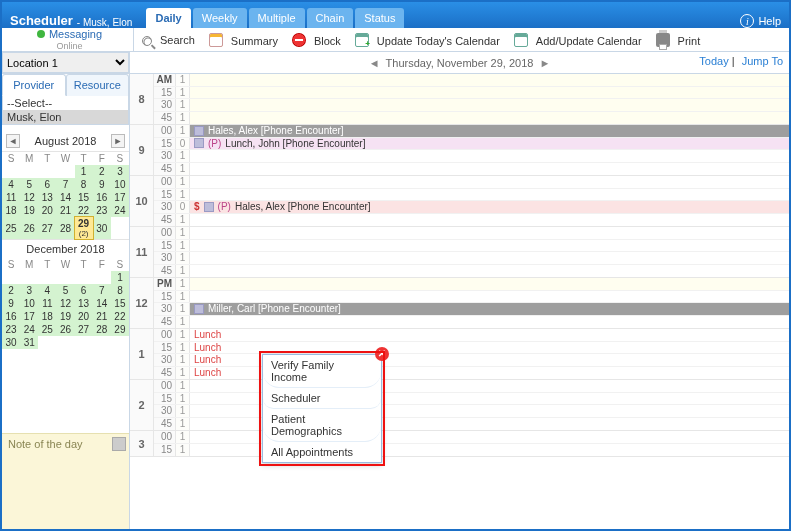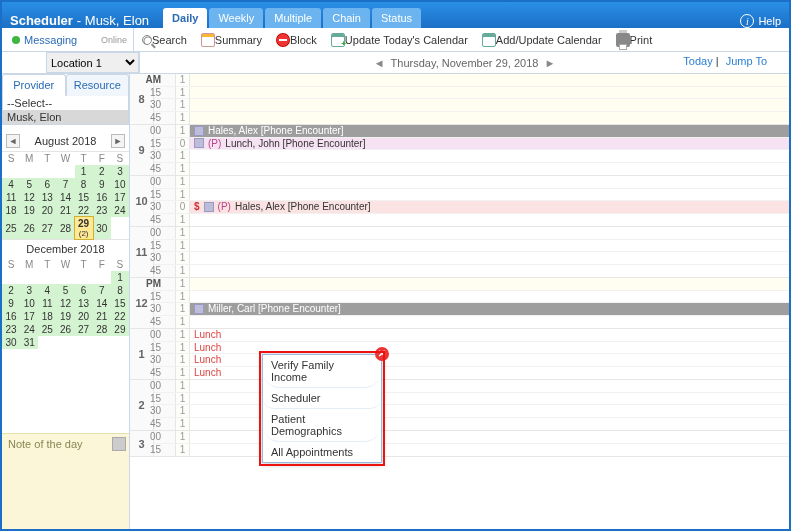--- a/index.html
+++ b/index.html
@@ -2,55 +2,55 @@
 <html><head>
 <meta charset="utf-8">
 <style>
   * { box-sizing: border-box; }
   html, body { margin:0; padding:0; font-family: Arial, Helvetica, sans-serif; font-size:11px; color:#333; }
   #app { width:791px; height:531px; border:2px solid #1b6fc6; background:#fff; position:relative; overflow:hidden; }
 
   
   .titlebar { height:26px; background:linear-gradient(#2a8fe6,#1b6fc6); color:#fff; display:flex; align-items:flex-end; padding:0 8px; }
   .titlebar .title { font-size:13px; font-weight:bold; }
-  .titlebar .sub { font-size:13px; margin-left:4px; font-weight:normal; }
+  .titlebar .sub { font-size:10px; margin-left:4px; font-weight:normal; }
   .titlebar .tabs { display:flex; margin-left:14px; gap:2px; }
   .titlebar .tab { background:#6bb4ef; color:#fff; padding:4px 9px; border-radius:3px 3px 0 0; cursor:pointer; font-size:11px; }
   .titlebar .tab.active { background:#fff; color:#2a6bb4; font-weight:bold; }
   .titlebar .spacer { flex:1; }
   .help { display:flex; align-items:center; gap:4px; color:#fff; cursor:pointer; }
   .help-icon { width:14px; height:14px; border:1.5px solid #fff; border-radius:50%; display:flex; align-items:center; justify-content:center; font-size:10px; font-style:italic; font-family:serif; }
 
   
   .toolbar { height:24px; border-bottom:1px solid #c9d7e6; display:flex; align-items:center; padding:0 4px; gap:2px; }
-  .left-toolbar { width:128px; display:flex; align-items:center; justify-content:space-between; padding:0 6px; border-right:1px solid #c9d7e6; height:100%; }
+  .left-toolbar { width:128px; display:flex; align-items:center; justify-content:space-between; padding:0 6px; border-right:1px solid #c9d7e6; height:100%;flex-direction:column; }
   .msg-dot { width:8px; height:8px; background:#3fb63f; border-radius:50%; display:inline-block; margin-right:4px; }
   .msg-label { color:#2a6bb4; cursor:pointer; }
   .online { font-size:9px; color:#999; }
-  .tb-item { display:flex; align-items:center; gap:0; padding:2px 6px; cursor:pointer; color:#333; }
+  .tb-item { display:flex; align-items:flex-end; gap:8px; padding:2px 6px; cursor:pointer; color:#333; }
   .ico { width:14px; height:14px; display:inline-block; border-radius:2px; }
   .ico-search { background:radial-gradient(circle at 5px 5px,#fff 3px,#888 4px,transparent 5px); border:1px solid #888; border-radius:50%; position:relative; width:10px; height:10px; }
   .ico-search::after { content:""; position:absolute; width:5px; height:1.5px; background:#888; transform:rotate(45deg); left:8px; top:9px; }
   .ico-summary { background:linear-gradient(#fff,#fff),#f7b733; border:1px solid #c99; box-shadow:inset 0 3px 0 #f7b733; }
   .ico-block { background:radial-gradient(circle,#e33 60%,#b00 62%); border-radius:50%; position:relative; }
   .ico-block::after { content:""; position:absolute; left:3px; right:3px; top:6px; height:2px; background:#fff; }
   .ico-cal { background:#fff; border:1px solid #6a9; box-shadow:inset 0 3px 0 #6a9; position:relative; }
   .ico-cal::after { content:"+"; position:absolute; right:-2px; bottom:-2px; color:#3a3; font-size:8px; font-weight:bold; }
   .ico-cal2 { background:#fff; border:1px solid #6a9; box-shadow:inset 0 3px 0 #6a9; }
   .ico-print { background:#888; border-radius:2px; position:relative; }
   .ico-print::before { content:""; position:absolute; top:-3px; left:3px; right:3px; height:3px; background:#ccc; }
   .ico-print::after { content:""; position:absolute; bottom:-3px; left:3px; right:3px; height:4px; background:#fff; border:1px solid #aaa; }
 
   
   .datebar { height:22px; border-bottom:1px solid #c9d7e6; display:flex; align-items:center; position:relative; }
-  .datebar .loc { width:138px; border-right:1px solid #c9d7e6; height:100%;padding-left:44px; }
+  .datebar .loc { width:128px; border-right:1px solid #c9d7e6; height:100%; }
   .datebar select { width:100%; height:100%; border:1px solid #c9d7e6; font-size:11px; }
   .datebar .center { flex:1; text-align:center; color:#666; font-size:11px; display:flex; align-items:center; justify-content:center; gap:6px; }
   .datebar .nav { color:#888; cursor:pointer; }
-  .datebar .right { position:absolute; right:22px; top:3px; font-size:11px; }
+  .datebar .right { position:absolute; right:6px; top:3px; font-size:11px; }
   .datebar .right a { color:#2a7fd4; text-decoration:none; margin-left:4px; cursor:pointer; }
 
   
   .main { position:absolute; top:72px; left:0; right:0; bottom:0; display:flex; }
   .sidebar { width:128px; border-right:1px solid #c9d7e6; display:flex; flex-direction:column; overflow:hidden; }
   .side-tabs { display:flex; height:22px; }
   .side-tab { flex:1; text-align:center; line-height:20px; border:1px solid #c9d7e6; border-bottom:none; cursor:pointer; background:#f0f6fc; color:#2a6bb4; border-radius:3px 3px 0 0; }
   .side-tab.active { background:#fff; font-weight:normal; border-bottom:1px solid #fff; position:relative; z-index:1; }
   .provider-list { border:1px solid #c9d7e6; border-top:none; font-size:11px; }
   .provider-list div { padding:1px 4px; cursor:pointer; }
@@ -69,21 +69,21 @@
   .noteday { margin-top:auto; background:#fbf6d8; border-top:1px solid #e6e0b0; height:96px; position:relative; padding:4px 6px; color:#8a8654;}
   .noteday .pin { position:absolute; right:3px; top:3px; width:14px; height:14px; background:#ccc; border:1px solid #aaa; }
 
   
   .grid { flex:1; overflow:auto; position:relative; }
   .hour-row { display:flex; border-bottom:1px solid #e6e6e6; }
   .hour-label { width:24px; text-align:center; font-weight:bold; color:#666; display:flex; align-items:center; justify-content:center; border-right:1px solid #e6e6e6; background:#fafafa;}
   .slots { flex:1; }
   .slot { height:12.5px; display:flex; align-items:center; font-size:10px; border-bottom:1px solid #f1f1f1; position:relative;}
   .slot:last-child { border-bottom:none;}
-  .min { width:22px; text-align:right; padding-right:14px; color:#888; border-right:1px solid #e6e6e6; height:100%; display:flex; align-items:center; justify-content:flex-end; background:#fafafa;}
+  .min { width:22px; text-align:right; padding-right:3px; color:#888; border-right:1px solid #e6e6e6; height:100%; display:flex; align-items:center; justify-content:flex-end; background:#fafafa;}
   .cnt { width:14px; text-align:center; color:#999; border-right:1px solid #e6e6e6; height:100%; display:flex; align-items:center; justify-content:center; background:#fdfdfa;}
   .slot-body { flex:1; padding-left:4px; display:flex; align-items:center; gap:4px; height:100%;}
   .ampm .min { font-weight:bold; color:#555;}
   .off { background:#fffef0; }
   .appt-gray { background:#9e9e9e; color:#fff; }
   .appt-gray .slot-body { color:#fff; }
   .appt-pink { background:#f6e2f3; }
   .appt-red { background:#fbe3e3; }
   .lunch { color:#d44; }
   .chip { width:10px; height:10px; background:#bdbdda; border:1px solid #9a9ac4; }

